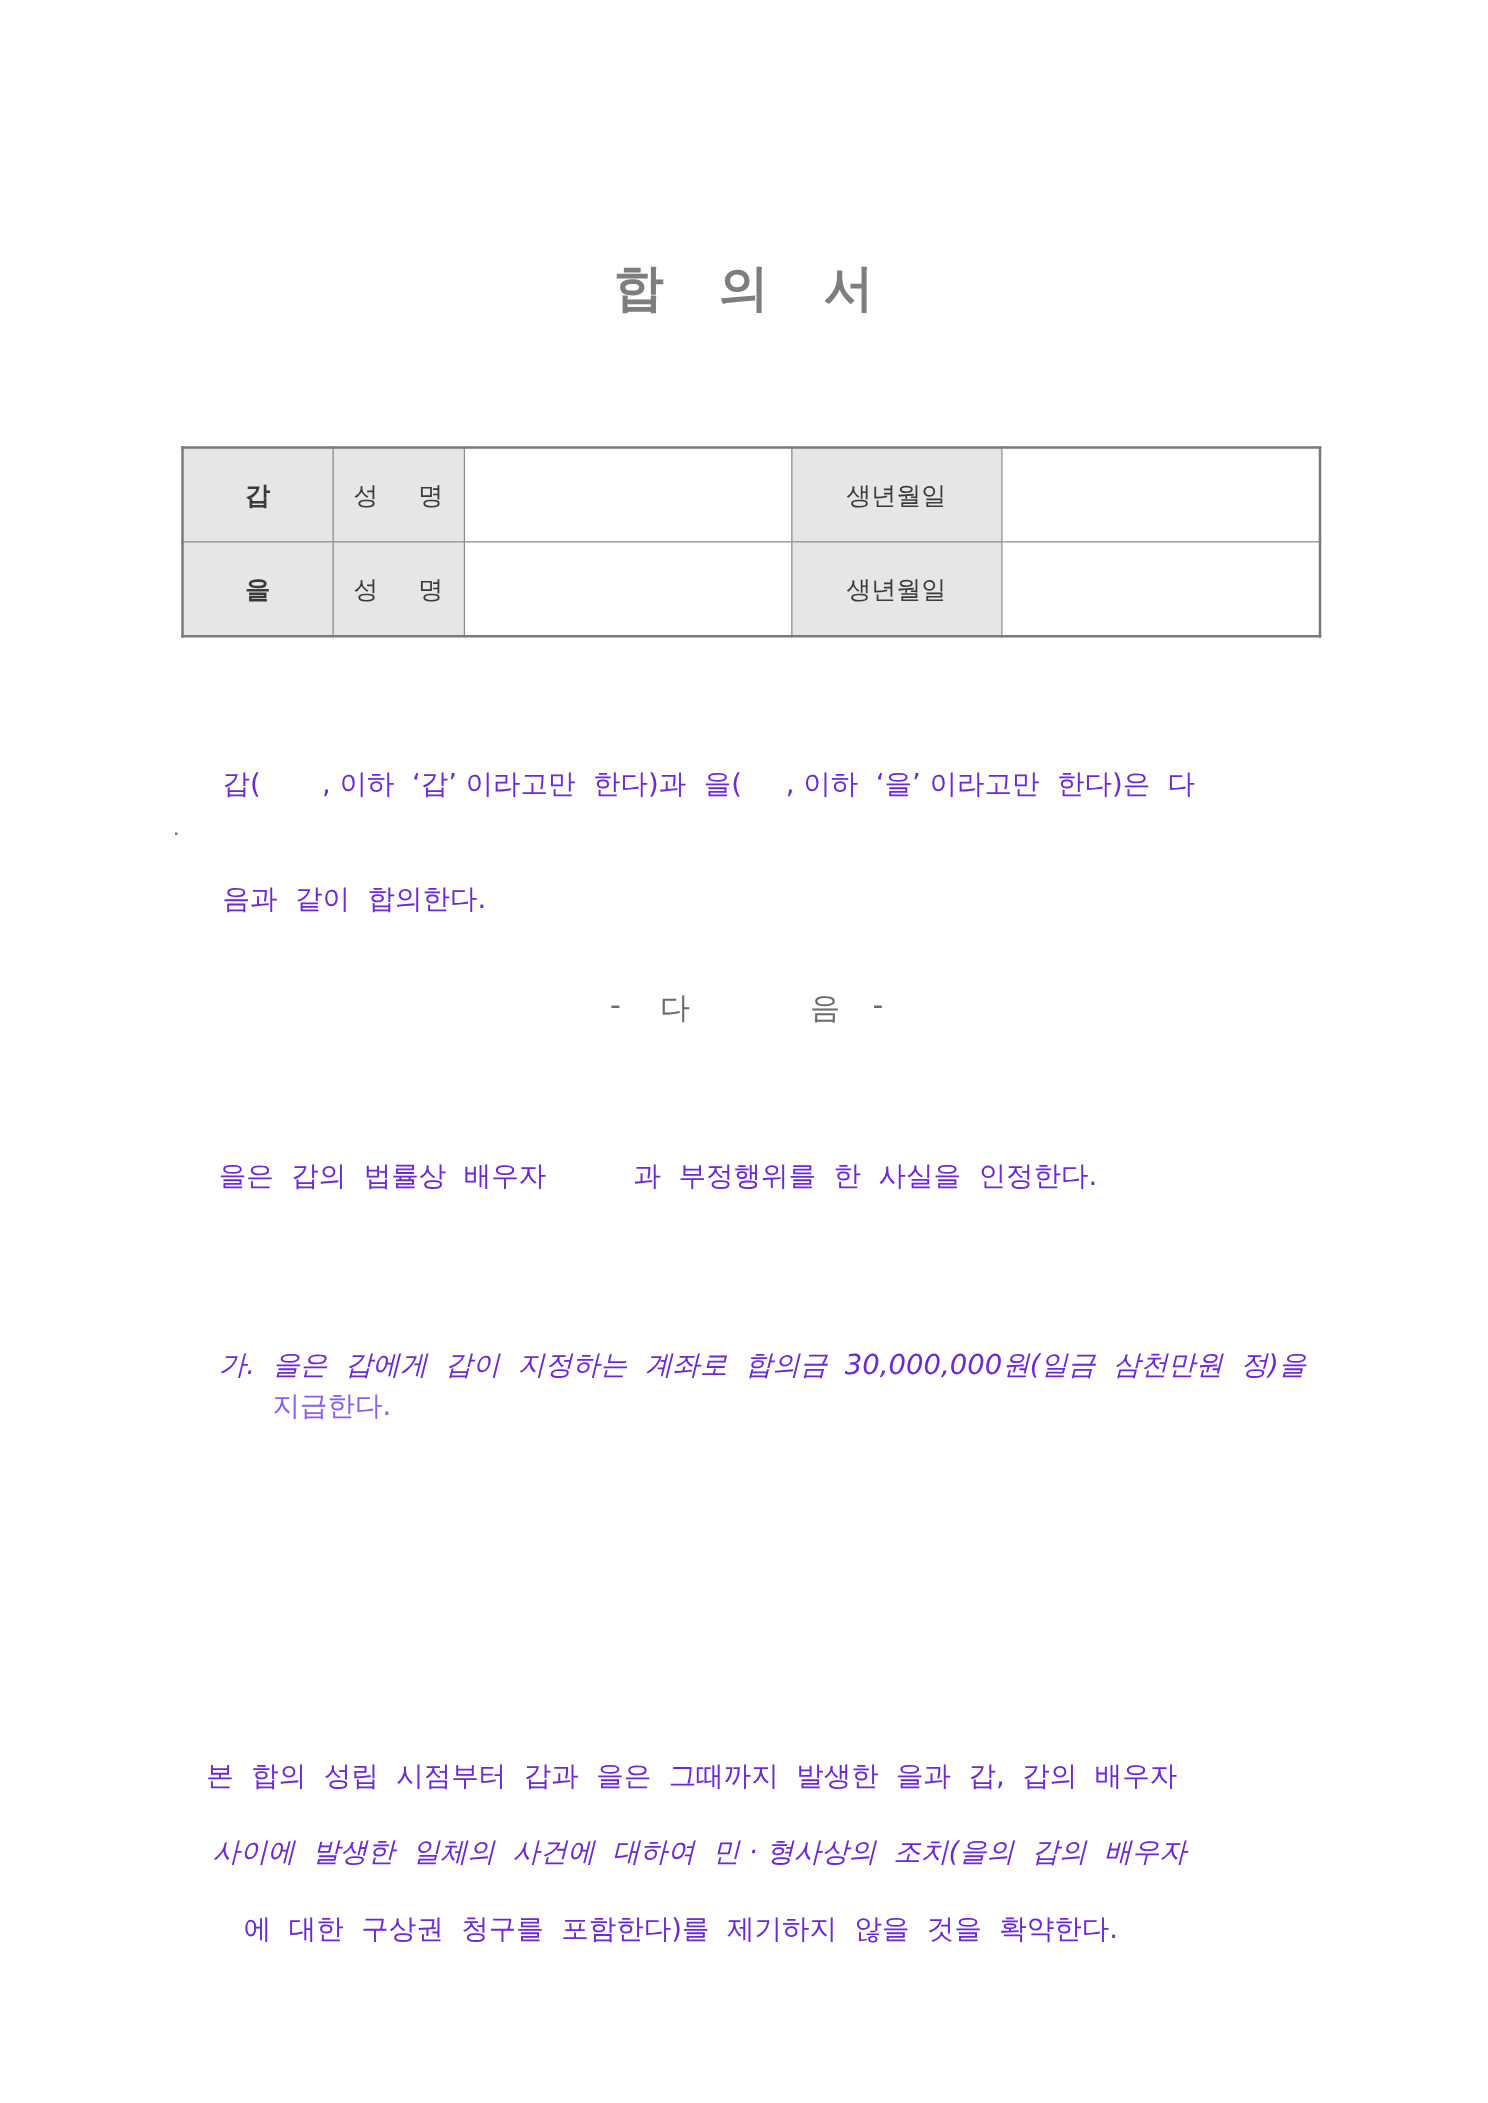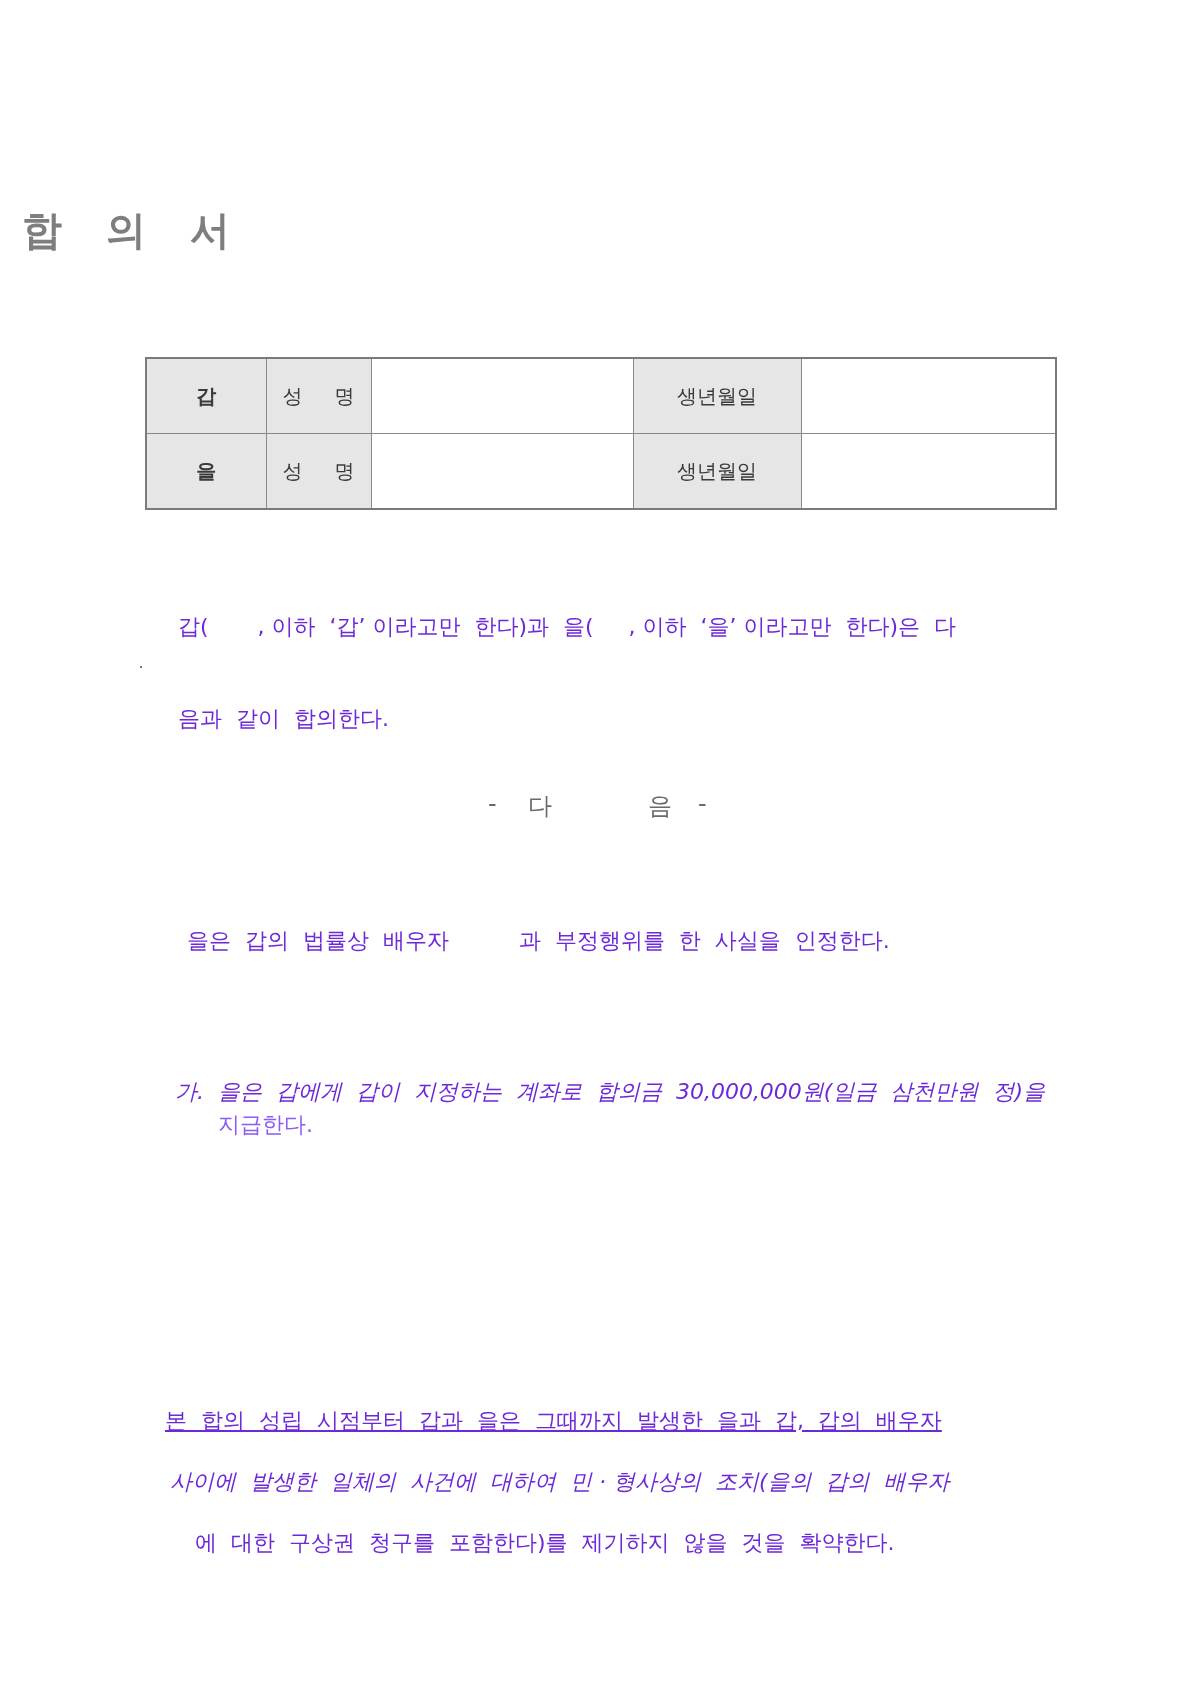--- a/index.html
+++ b/index.html
@@ -3,21 +3,21 @@
 <meta charset="utf-8">
 <style>
   html, body { margin: 0; padding: 0; background: #ffffff; }
   body {
     width: 1190px; height: 1682px; position: relative; overflow: hidden;
     font-family: "DejaVu Sans", "Liberation Sans", sans-serif;
     color: #6f6f6f;
   }
   .abs { position: absolute; }
   .title {
-    top: 203px; left: 0; width: 1190px; text-align: left;
+    top: 203px; left: 0; width: 1190px; text-align: center;
     font-size: 40px; font-weight: bold; color: #7e7e7e; letter-spacing: 0;
   }
   .title span { display: inline-block; margin: 0 22px; }
   table.parties {
     position: absolute; left: 145px; top: 357px; width: 910px; height: 150px;
     border-collapse: collapse; table-layout: fixed;
     border: 2px solid #7a7a7a;
   }
   table.parties td {
     border: 1px solid #8a8a8a; height: 74px; padding: 0;
@@ -81,20 +81,20 @@
 <div class="abs stray" style="top:666px; left:140px;"></div>
 <div class="abs body-text" style="top:676px; left:178px;margin-top:28px;">음과  같이  합의한다.</div>
 
 <div class="abs heading-next">
   <span style="left:488px;">-</span>
   <span style="left:528px;">다</span>
   <span style="left:648px;">음</span>
   <span style="left:698px;">-</span>
 </div>
 
-<div class="abs body-text" style="top:926px; left:175px;margin-left:12px;">을은  갑의  법률상  배우자          과  부정행위를  한  사실을  인정한다.</div>
+<div class="abs body-text" style="top:926px; left:175px;">을은  갑의  법률상  배우자          과  부정행위를  한  사실을  인정한다.</div>
 
 <div class="abs body-text" style="top:1077px; left:175px;font-style:italic;">가.  을은  갑에게  갑이  지정하는  계좌로  합의금  30,000,000원(일금  삼천만원  정)을</div>
 <div class="abs body-text dark" style="top:1110px; left:218px;">지급한다.</div>
 
-<div class="abs body-text" style="top:1406px; left:165px;text-decoration:underline;">본  합의  성립  시점부터  갑과  을은  그때까지  발생한  을과  갑,  갑의  배우자</div>
+<div class="abs body-text" style="top:1406px; left:165px;">본  합의  성립  시점부터  갑과  을은  그때까지  발생한  을과  갑,  갑의  배우자</div>
 <div class="abs body-text" style="top:1467px; left:170px;font-style:italic;">사이에  발생한  일체의  사건에  대하여  민 · 형사상의  조치(을의  갑의  배우자</div>
 <div class="abs body-text" style="top:1528px; left:195px;">에  대한  구상권  청구를  포함한다)를  제기하지  않을  것을  확약한다.</div>
 
 </body></html>

